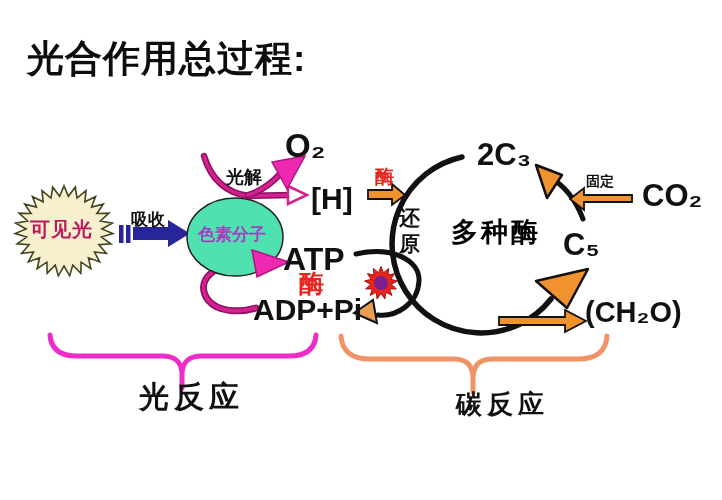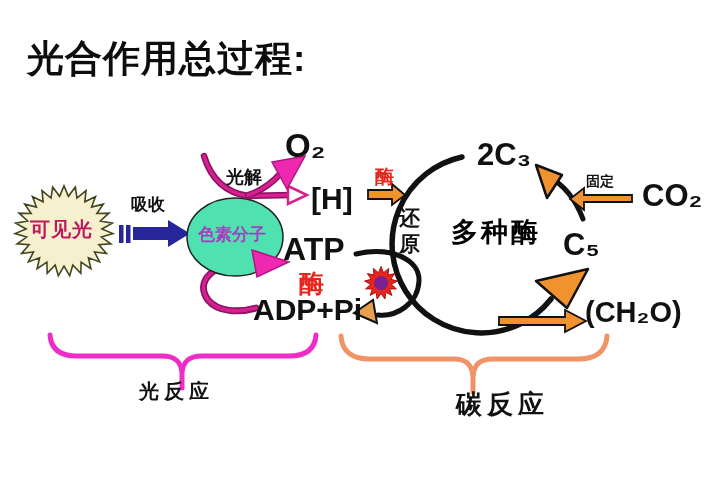--- a/index.html
+++ b/index.html
@@ -4,39 +4,39 @@
 <style>
   html,body{margin:0;padding:0;background:#fff;}
   #slide{
     position:relative;width:704px;height:500px;background:#ffffff;overflow:hidden;
     font-family:"Liberation Sans","DejaVu Sans",sans-serif;color:#111;
   }
   #diagram-svg{position:absolute;left:0;top:0;}
   .lbl{position:absolute;white-space:nowrap;line-height:1.05;}
   .title{left:27px;top:40px;font-size:37px;font-weight:800;letter-spacing:1px;color:#0d0d0d;}
   .visible-light{left:30px;top:219px;font-size:20px;font-weight:800;color:#be185d;letter-spacing:1px;}
-  .absorb{left:131px;top:196px;font-size:17px;font-weight:800;}
+  .absorb{left:131px;top:211px;font-size:17px;font-weight:800;}
   .h2o{left:169px;top:127px;font-size:33px;font-weight:700;}
   .photolysis{left:226px;top:168px;font-size:18px;font-weight:800;}
   .o2{left:285px;top:129px;font-size:33px;font-weight:700;}
   .h-carrier{left:311px;top:183px;font-size:30px;font-weight:700;}
   .pigment{left:198px;top:226px;font-size:17px;font-weight:800;color:#a43ec0;}
-  .atp{left:283px;top:233px;font-size:32px;font-weight:700;}
+  .atp{left:283px;top:243px;font-size:32px;font-weight:700;}
   .enzyme-light{left:299px;top:270px;font-size:25px;font-weight:800;color:#e8251d;}
   .adp-pi{left:253px;top:294px;font-size:30px;font-weight:700;}
   .enzyme-cycle{left:375px;top:167px;font-size:19px;font-weight:800;color:#e8251d;}
   .reduction{left:399px;top:205px;font-size:21px;font-weight:800;width:24px;
              word-break:break-all;white-space:normal;line-height:1.25;}
   .multi-enzyme{left:451px;top:218px;font-size:27px;font-weight:800;color:#000000;letter-spacing:3px;}
   .c3{left:477px;top:139px;font-size:31px;font-weight:700;}
   .c5{left:563px;top:229px;font-size:31px;font-weight:700;}
   .fixation{left:586px;top:174px;font-size:14px;font-weight:800;}
   .co2{left:642px;top:180px;font-size:31px;font-weight:700;}
   .ch2o{left:585px;top:297px;font-size:29px;font-weight:700;}
-  .light-reaction{left:139px;top:381px;font-size:20px;font-weight:800;letter-spacing:5px;}
+  .light-reaction{left:139px;top:381px;font-size:30px;font-weight:800;letter-spacing:5px;}
   .carbon-reaction{left:456px;top:391px;font-size:26px;font-weight:800;letter-spacing:5px;}
 </style>
 </head>
 <body>
 
 <div id="slide">
 
   <svg id="diagram-svg" width="722" height="500" viewBox="0 0 722 500">
 
     <polygon id="sun-star" fill="#f7f0cf" stroke="#44441e" stroke-width="1.6" points="64.0,185.9 68.4,196.3 75.3,187.1 77.0,198.1 86.0,190.7 84.9,201.8 95.5,196.5 91.6,207.0 103.3,204.1 96.9,213.5 109.0,213.1 100.4,221.0 112.3,223.2 101.9,229.0 112.9,233.6 101.4,237.1 110.9,243.9 98.9,244.8 106.4,253.5 94.5,251.9 99.6,261.9 88.4,257.8 90.9,268.7 81.1,262.2 80.8,273.4 72.8,265.0 69.7,275.8 64.0,266.0 58.3,275.8 55.2,265.0 47.2,273.4 46.9,262.2 37.1,268.7 39.6,257.8 28.4,261.9 33.5,251.9 21.6,253.5 29.1,244.8 17.1,243.9 26.6,237.1 15.1,233.6 26.1,229.0 15.7,223.2 27.6,221.0 19.0,213.1 31.1,213.5 24.7,204.1 36.4,207.0 32.5,196.5 43.1,201.8 42.0,190.7 51.0,198.1 52.7,187.1 59.6,196.3"></polygon>

